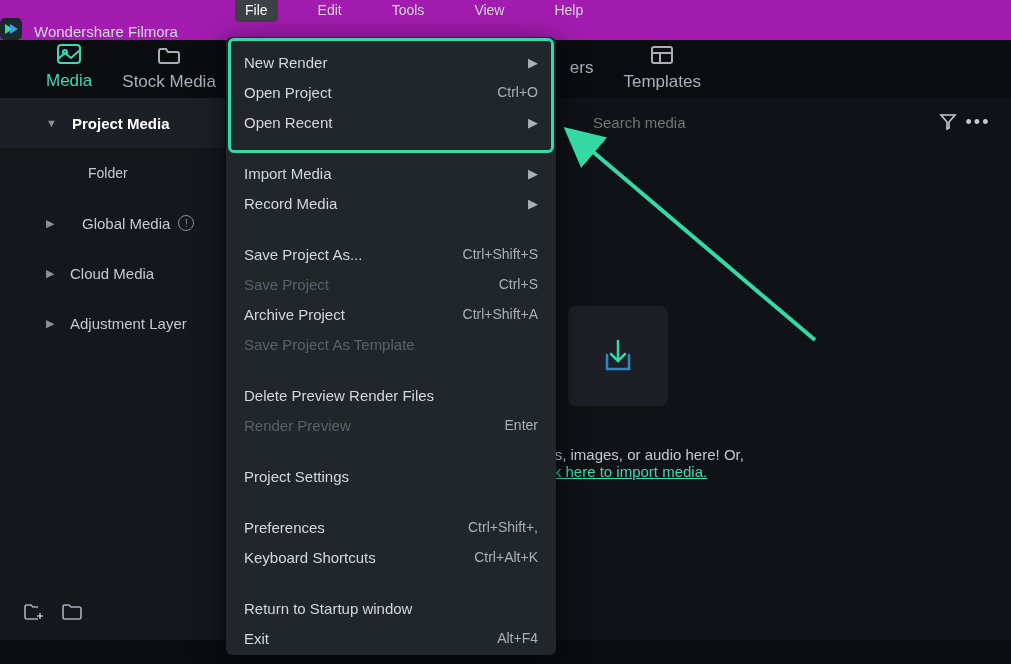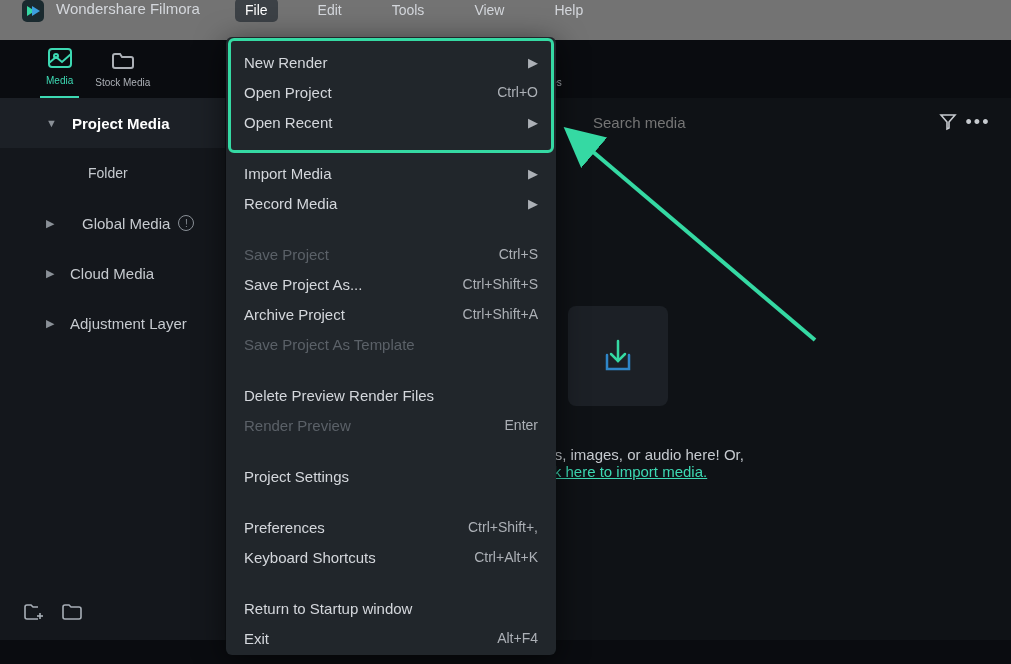--- a/index.html
+++ b/index.html
@@ -1,29 +1,29 @@
 <!DOCTYPE html>
 <html><head>
 <meta charset="utf-8">
 <style>
 * { margin: 0; padding: 0; box-sizing: border-box; font-family: -apple-system, BlinkMacSystemFont, "Segoe UI", Arial, sans-serif; }
 body { width: 1011px; height: 664px; background: #0a0c10; color: #d4d7dc; overflow: hidden; position: relative; }
 
 
-.titlebar { height: 40px; display: flex; align-items: flex-start; padding-left: 22px; background: #737373; }
+.titlebar { height: 40px; display: flex; align-items: flex-end; background: #a21caf; }
 .logo { width: 22px; height: 22px; border-radius: 5px; background: #1a2a2f; display: flex; align-items: center; justify-content: center; margin-right: 12px; }
 .app-title { font-size: 15px; color: #d4d7dc; font-weight: 400; }
 
 
 .menubar { display: flex; align-items: center; padding-left: 235px; height: 0; margin-top: -30px; gap: 30px; font-size: 14px; }
 .menubar-item { padding: 4px 10px; border-radius: 5px; color: #d4d7dc; cursor: pointer; }
 .menubar-item.active { background: #3c4146; color: #fff; }
 
 
-.tabs { display: flex; align-items: center; height: 88px; padding-top: 38px; gap: 10px; padding-left: 40px; font-size: 10px; color: #acb0b6; }
+.tabs { display: flex; align-items: center; height: 88px; padding-top: 38px; gap: 18px; padding-left: 40px; font-size: 17px; color: #acb0b6; }
 .tab { display: flex; flex-direction: column; align-items: center; gap: 6px; padding: 0 6px 10px; cursor: pointer; }
 .tab.active { color: #3dd9b3; border-bottom: 3px solid #3dd9b3; }
 .tab-ic { width: 26px; height: 22px; display: flex; align-items: center; justify-content: center; }
 
 
 .main { display: flex; height: calc(664px - 122px); }
 .sidebar { width: 225px; background: #14171c; display:flex; flex-direction:column; }
 .side-item { height: 50px; display: flex; align-items: center; padding-left: 46px; font-size: 15px; color: #c6cacf; cursor: pointer; position: relative; }
 .side-item.header { font-weight: 700; color: #fff; background: #1c2026; padding-left: 66px; }
 .side-item .chev { position: absolute; left: 46px; width: 12px; font-size: 11px; color: #8a9097; }
@@ -190,27 +190,27 @@
     <div class="menu-sep"></div>
     <div class="menu-item">
       <span class="mi-label">Import Media</span>
       <span class="mi-arrow">▶</span>
     </div>
     <div class="menu-item">
       <span class="mi-label">Record Media</span>
       <span class="mi-arrow">▶</span>
     </div>
     <div class="menu-sep"></div>
+    <div class="menu-item">
+      <span class="mi-label">Save Project As...</span>
+      <span class="mi-short">Ctrl+Shift+S</span>
+    </div>
     <div class="menu-item disabled">
       <span class="mi-label">Save Project</span>
       <span class="mi-short">Ctrl+S</span>
-    </div>
-    <div class="menu-item">
-      <span class="mi-label">Save Project As...</span>
-      <span class="mi-short">Ctrl+Shift+S</span>
     </div>
     <div class="menu-item">
       <span class="mi-label">Archive Project</span>
       <span class="mi-short">Ctrl+Shift+A</span>
     </div>
     <div class="menu-item disabled">
       <span class="mi-label">Save Project As Template</span>
     </div>
     <div class="menu-sep"></div>
     <div class="menu-item">

